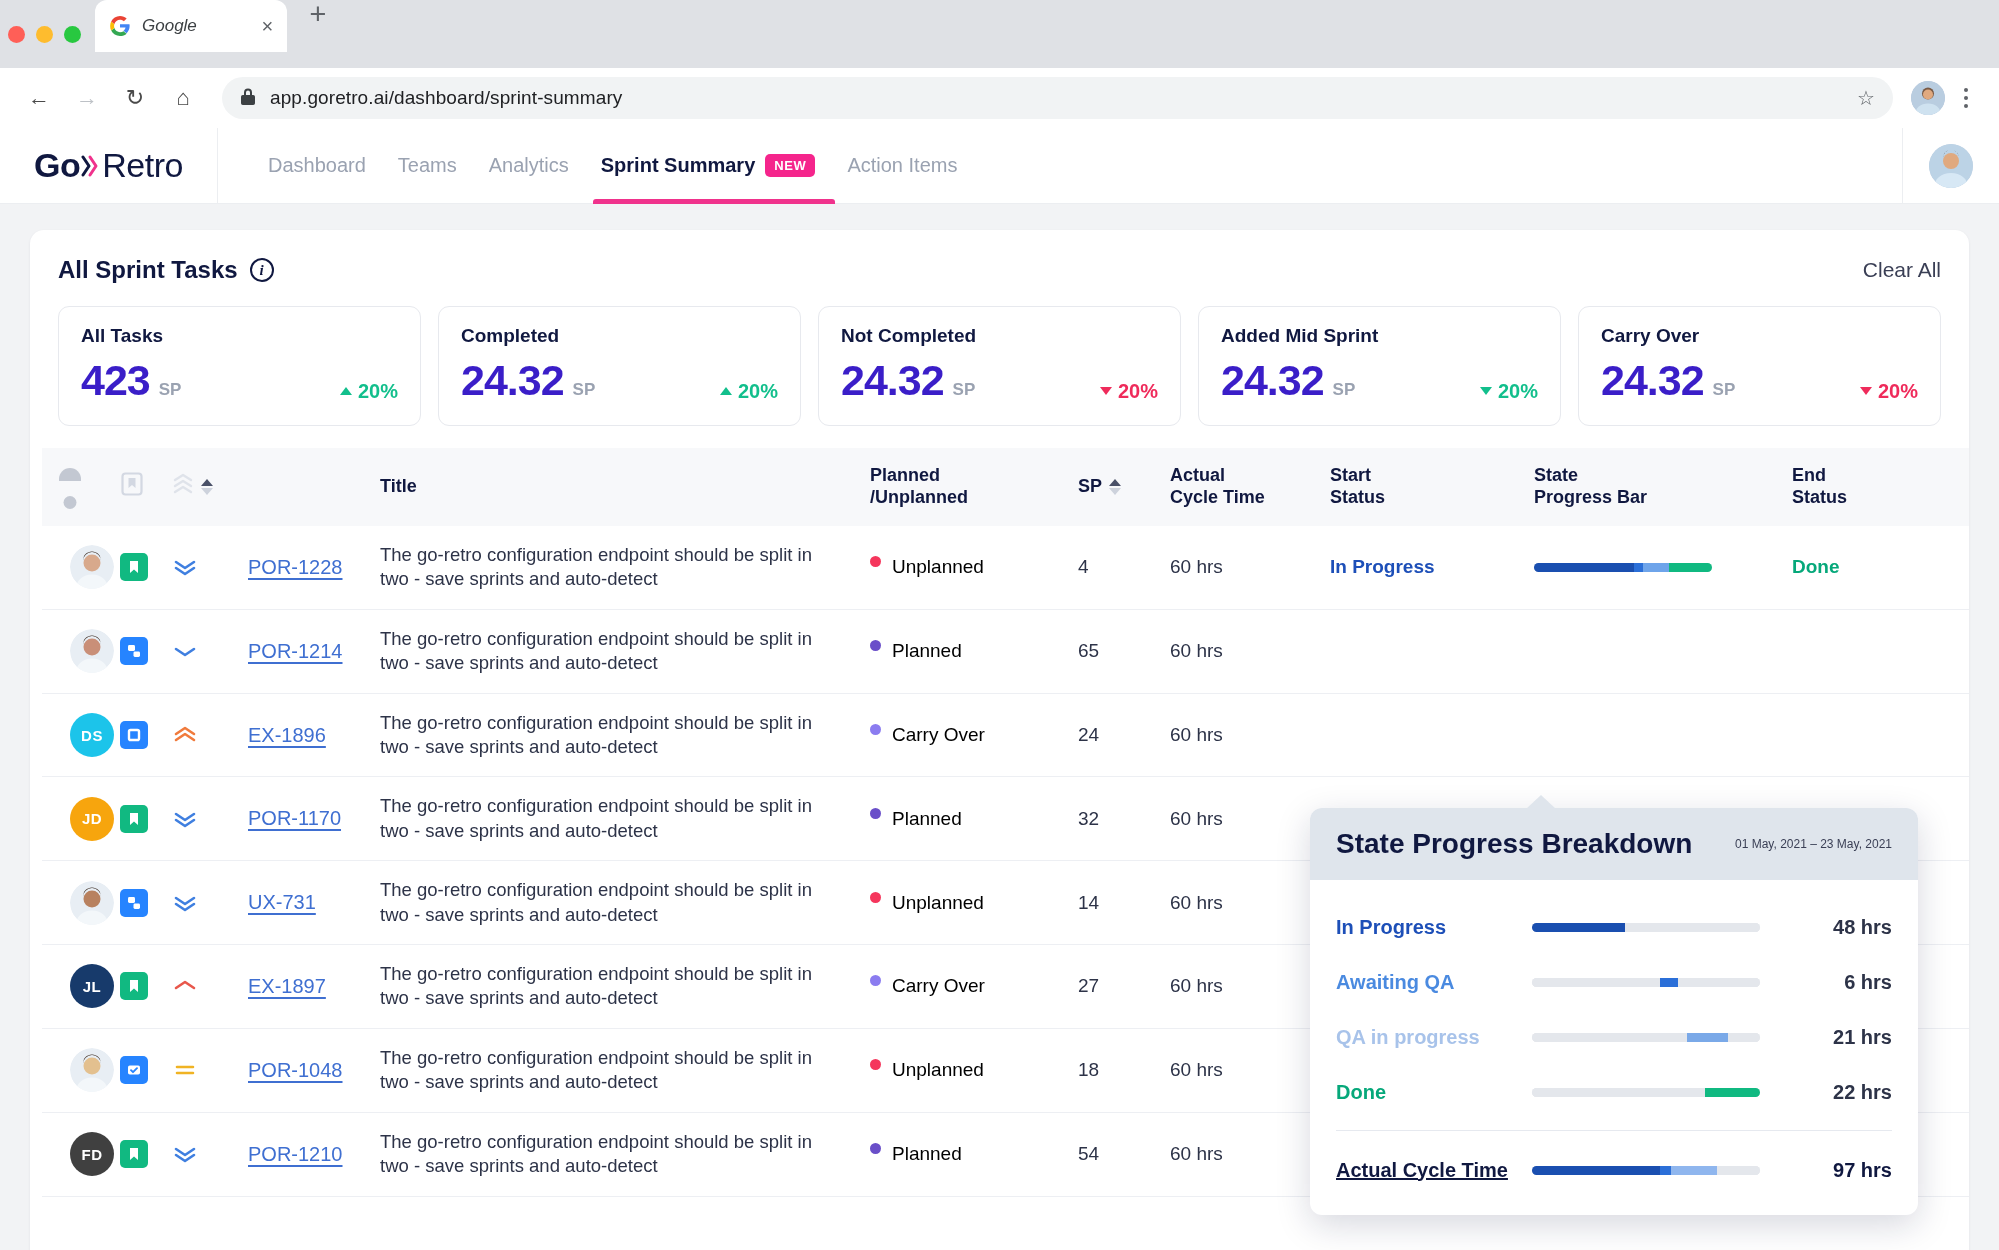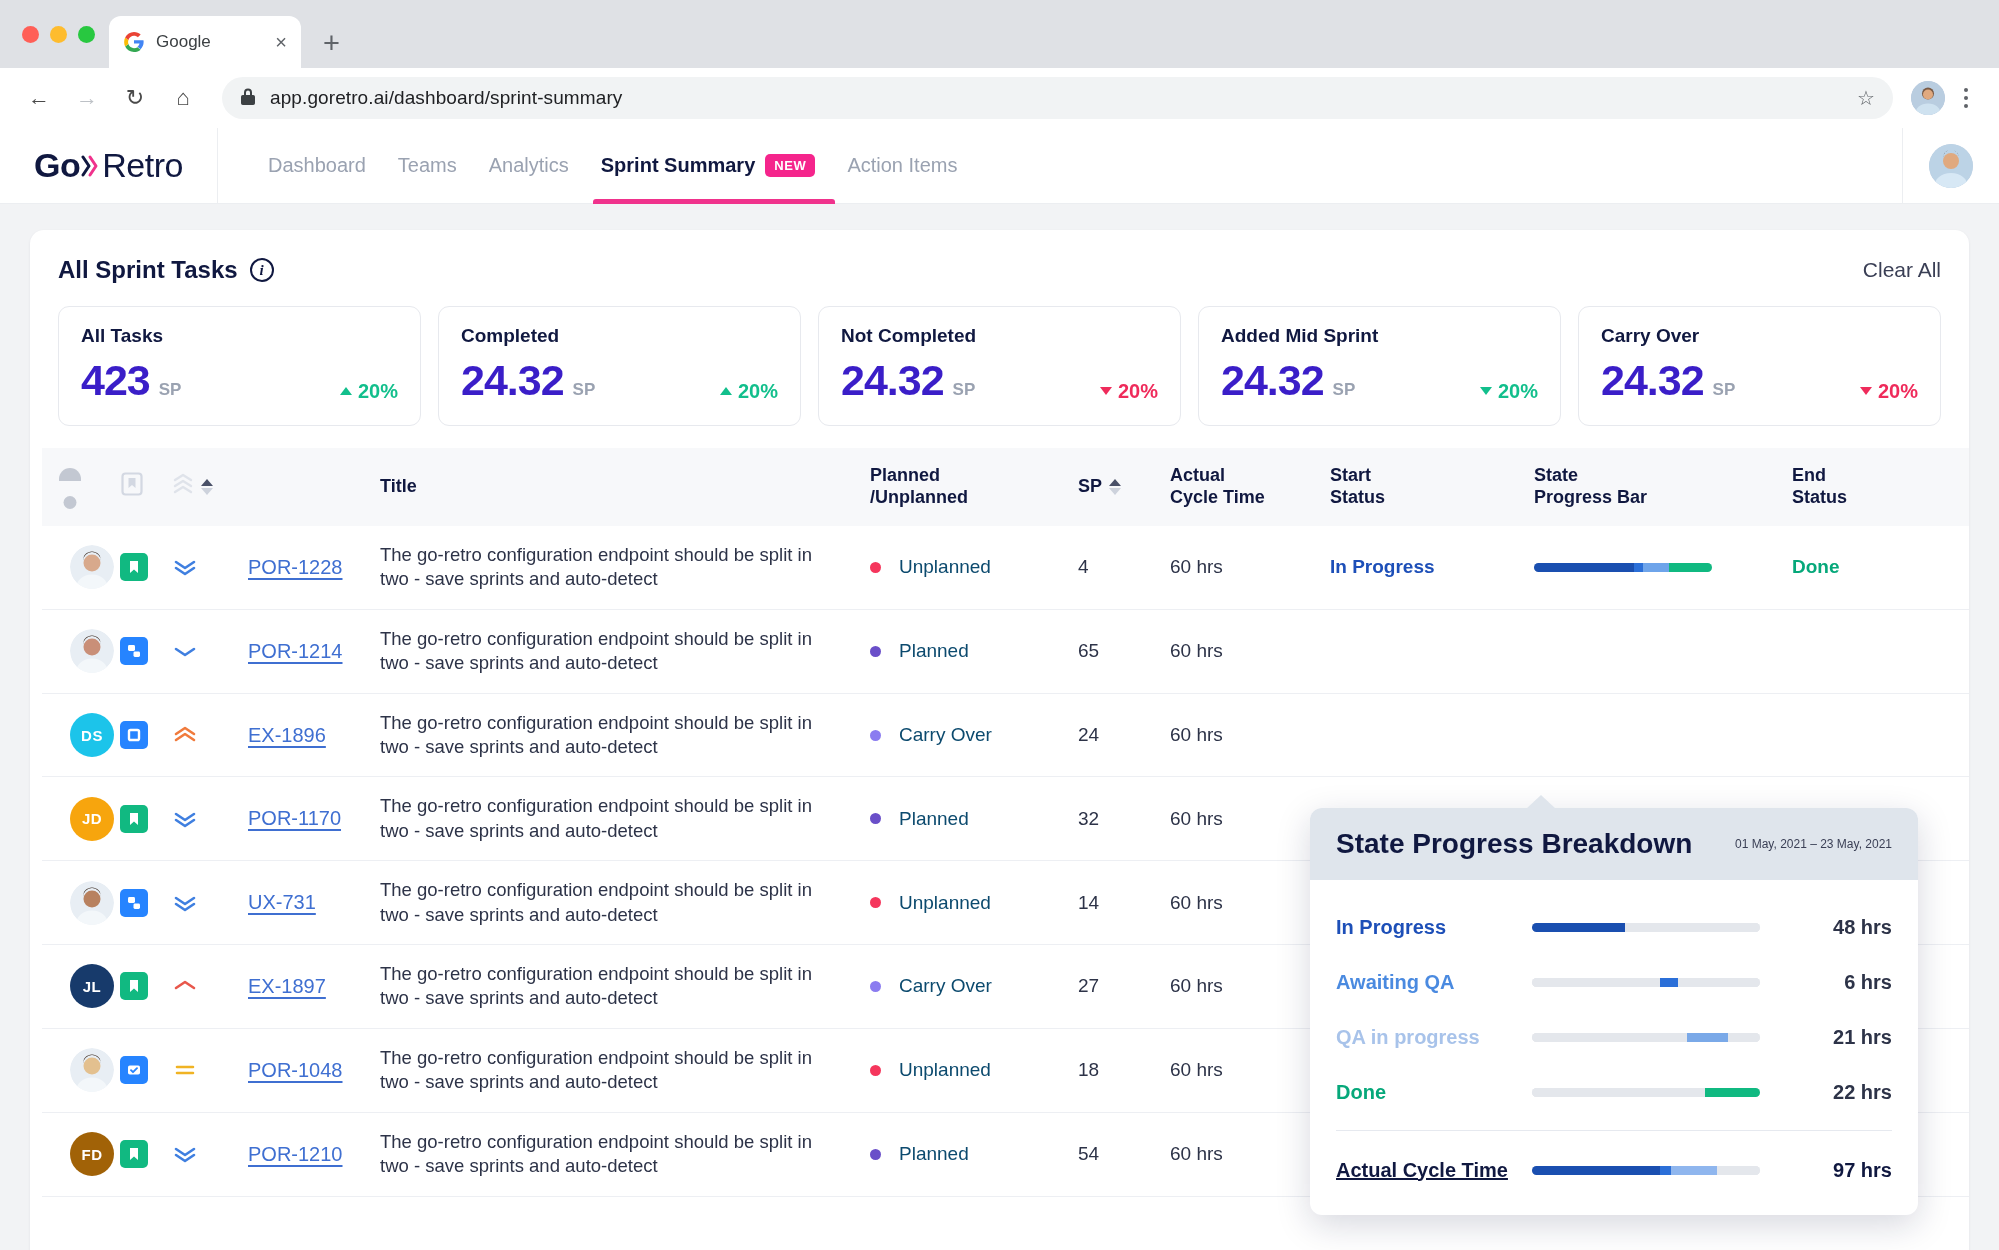--- a/index.html
+++ b/index.html
@@ -6,22 +6,22 @@
   html, body { width: 1999px; height: 1250px; overflow: hidden; }
   body {
     font-family: "Liberation Sans", sans-serif;
     background: #e9eaec;
     -webkit-font-smoothing: antialiased;
   }
 
   
   .browser { width: 1999px; height: 1250px; position: relative; background:#fff; }
   .tabstrip {
-    height: 68px; background: #dfe1e5; display: flex; align-items: flex-end;
-    padding-left: 14px; position: relative;
+    height: 68px; background: #dfe1e5; display: flex; 
+    position: relative; font-style: italic;
   }
   .traffic { display: flex; gap: 11px; align-items: center; height: 68px; padding: 0 14px 0 8px; }
   .dot { width: 17px; height: 17px; border-radius: 50%; }
   .dot.r { background: #ff5f57; }
   .dot.y { background: #febc2e; }
   .dot.g { background: #28c840; }
 
   .tab {
     width: 192px; height: 52px; background: #fff; border-radius: 12px 12px 0 0;
     display: flex; align-items: center; padding: 0 14px; gap: 11px; position: relative;
@@ -153,21 +153,21 @@
         align-items: center; justify-content: center; color: #fff; font-size: 15px; font-weight: 700; letter-spacing: .5px; }
 
   .tyicon { width: 28px; height: 28px; border-radius: 5px; display: flex; align-items: center; justify-content: center; }
   .tyicon svg { display: block; }
 
   .prio svg { display: block; }
 
   .tid { font-size: 20px; color: #3f6fd1; text-decoration: underline; text-underline-offset: 4px; cursor: pointer; white-space: nowrap; }
   .ttl { font-size: 18.5px; color: #2d3348; line-height: 1.32; padding-right: 26px; }
 
-  .pl { display: flex; align-items: center; gap: 18px; font-size: 19px; color: #0c4a6e; }
+  .pl { display: flex; gap: 11px; font-size: 19px; color: #000000; }
   .pldot { width: 11px; height: 11px; border-radius: 50%; flex: none; }
 
   .status { font-size: 19px; font-weight: 600; }
 
   .bar { height: 9px; border-radius: 5px; background: #e4e7ec; display: flex; overflow: hidden; width: 178px; }
   .bar i { display: block; height: 100%; }
 
   
   .popover {
     position: absolute; left: 1280px; top: 578px; width: 608px;
@@ -686,21 +686,21 @@
               <td class="c-ss"><span class="status" style="color:#1d4fb8">In Progress</span></td>
               <td class="c-pb">
                 <span class="bar">
                   <i style="width:100%;background:#1a4fb0"></i>
                 </span>
               </td>
               <td class="c-es"><span class="status" style="color:#1d4fb8">In Progress</span></td>
             </tr>
             <tr>
               <td class="c-av" style="padding-left:28px">
-                <span class="av" style="background:#a16207">
+                <span class="av" style="background:#404040">
                   <span>FD</span>
                 </span>
               </td>
               <td class="c-ty">
                 <span class="tyicon" style="background:#11b981">
                   <svg width="18" height="18" viewBox="0 0 18 18">
                     <path d="M5 3h8v12l-4-3.4L5 15z" fill="#fff"></path>
                   </svg>
                 </span>
               </td>

